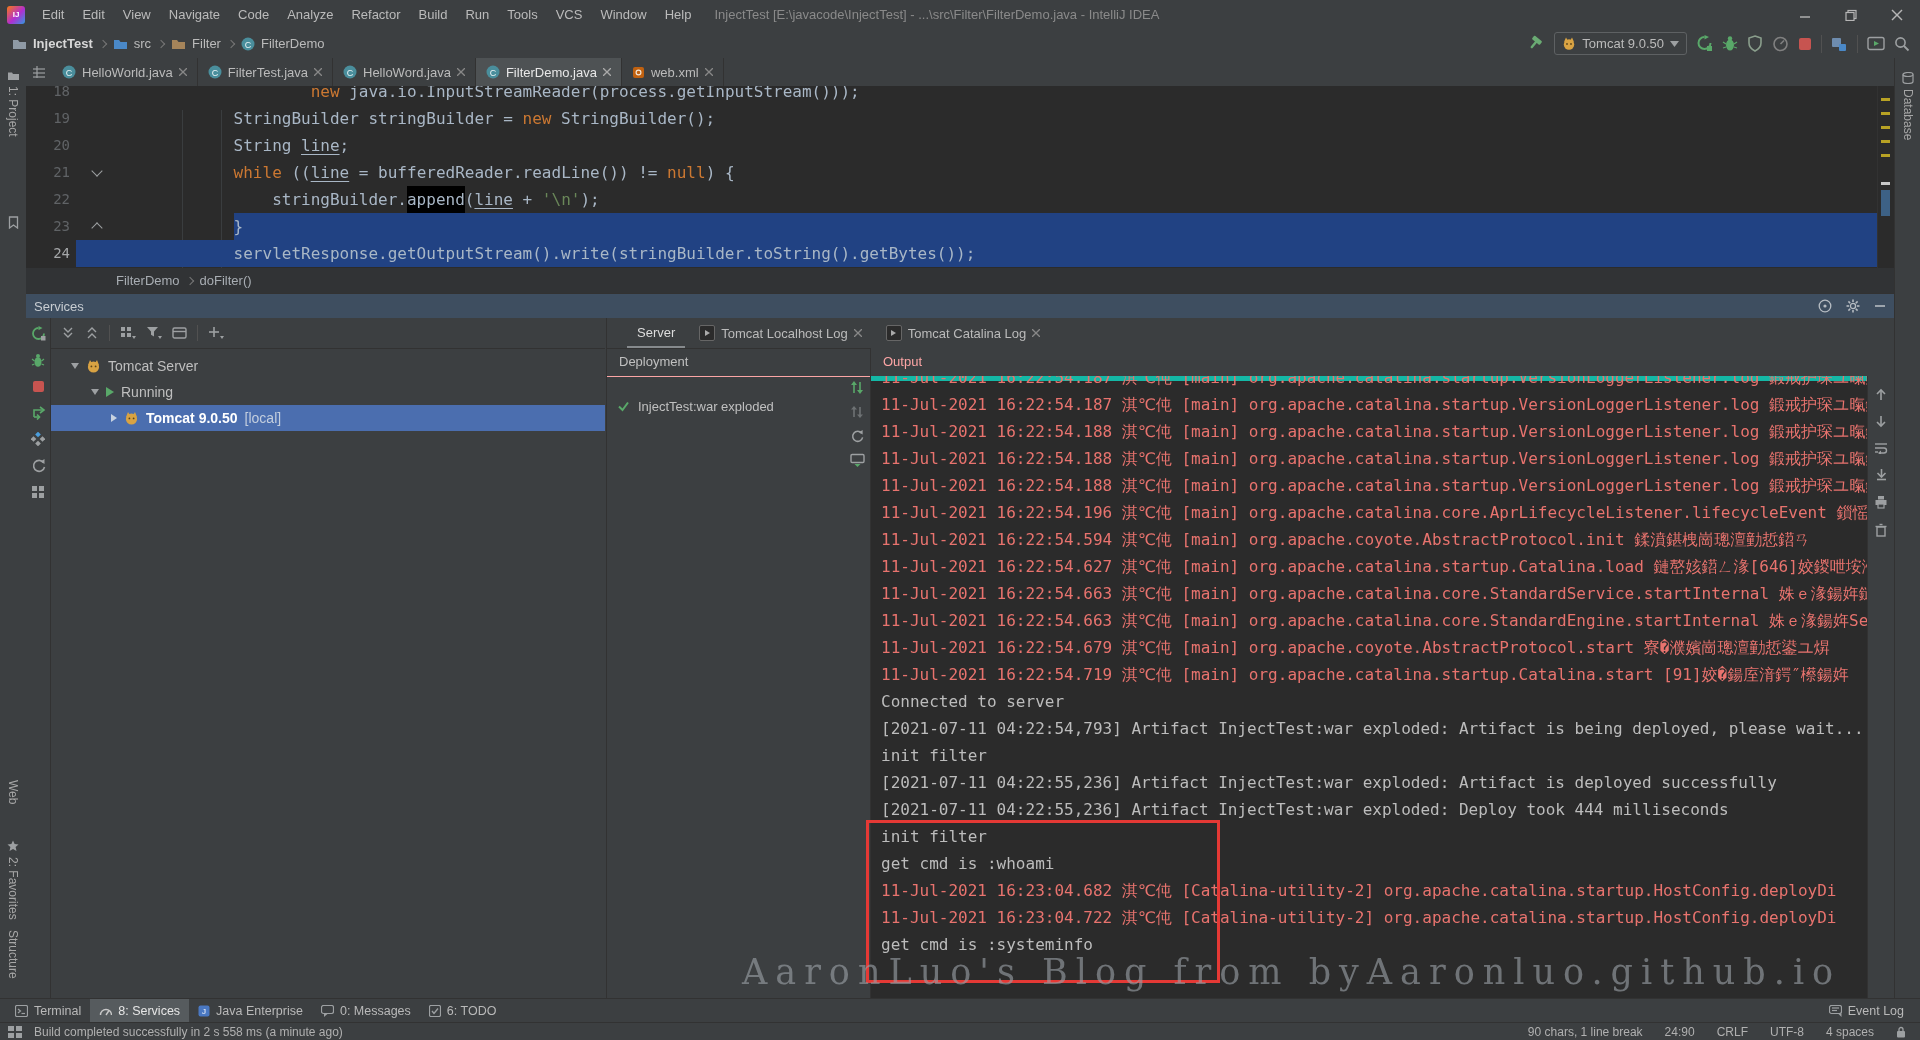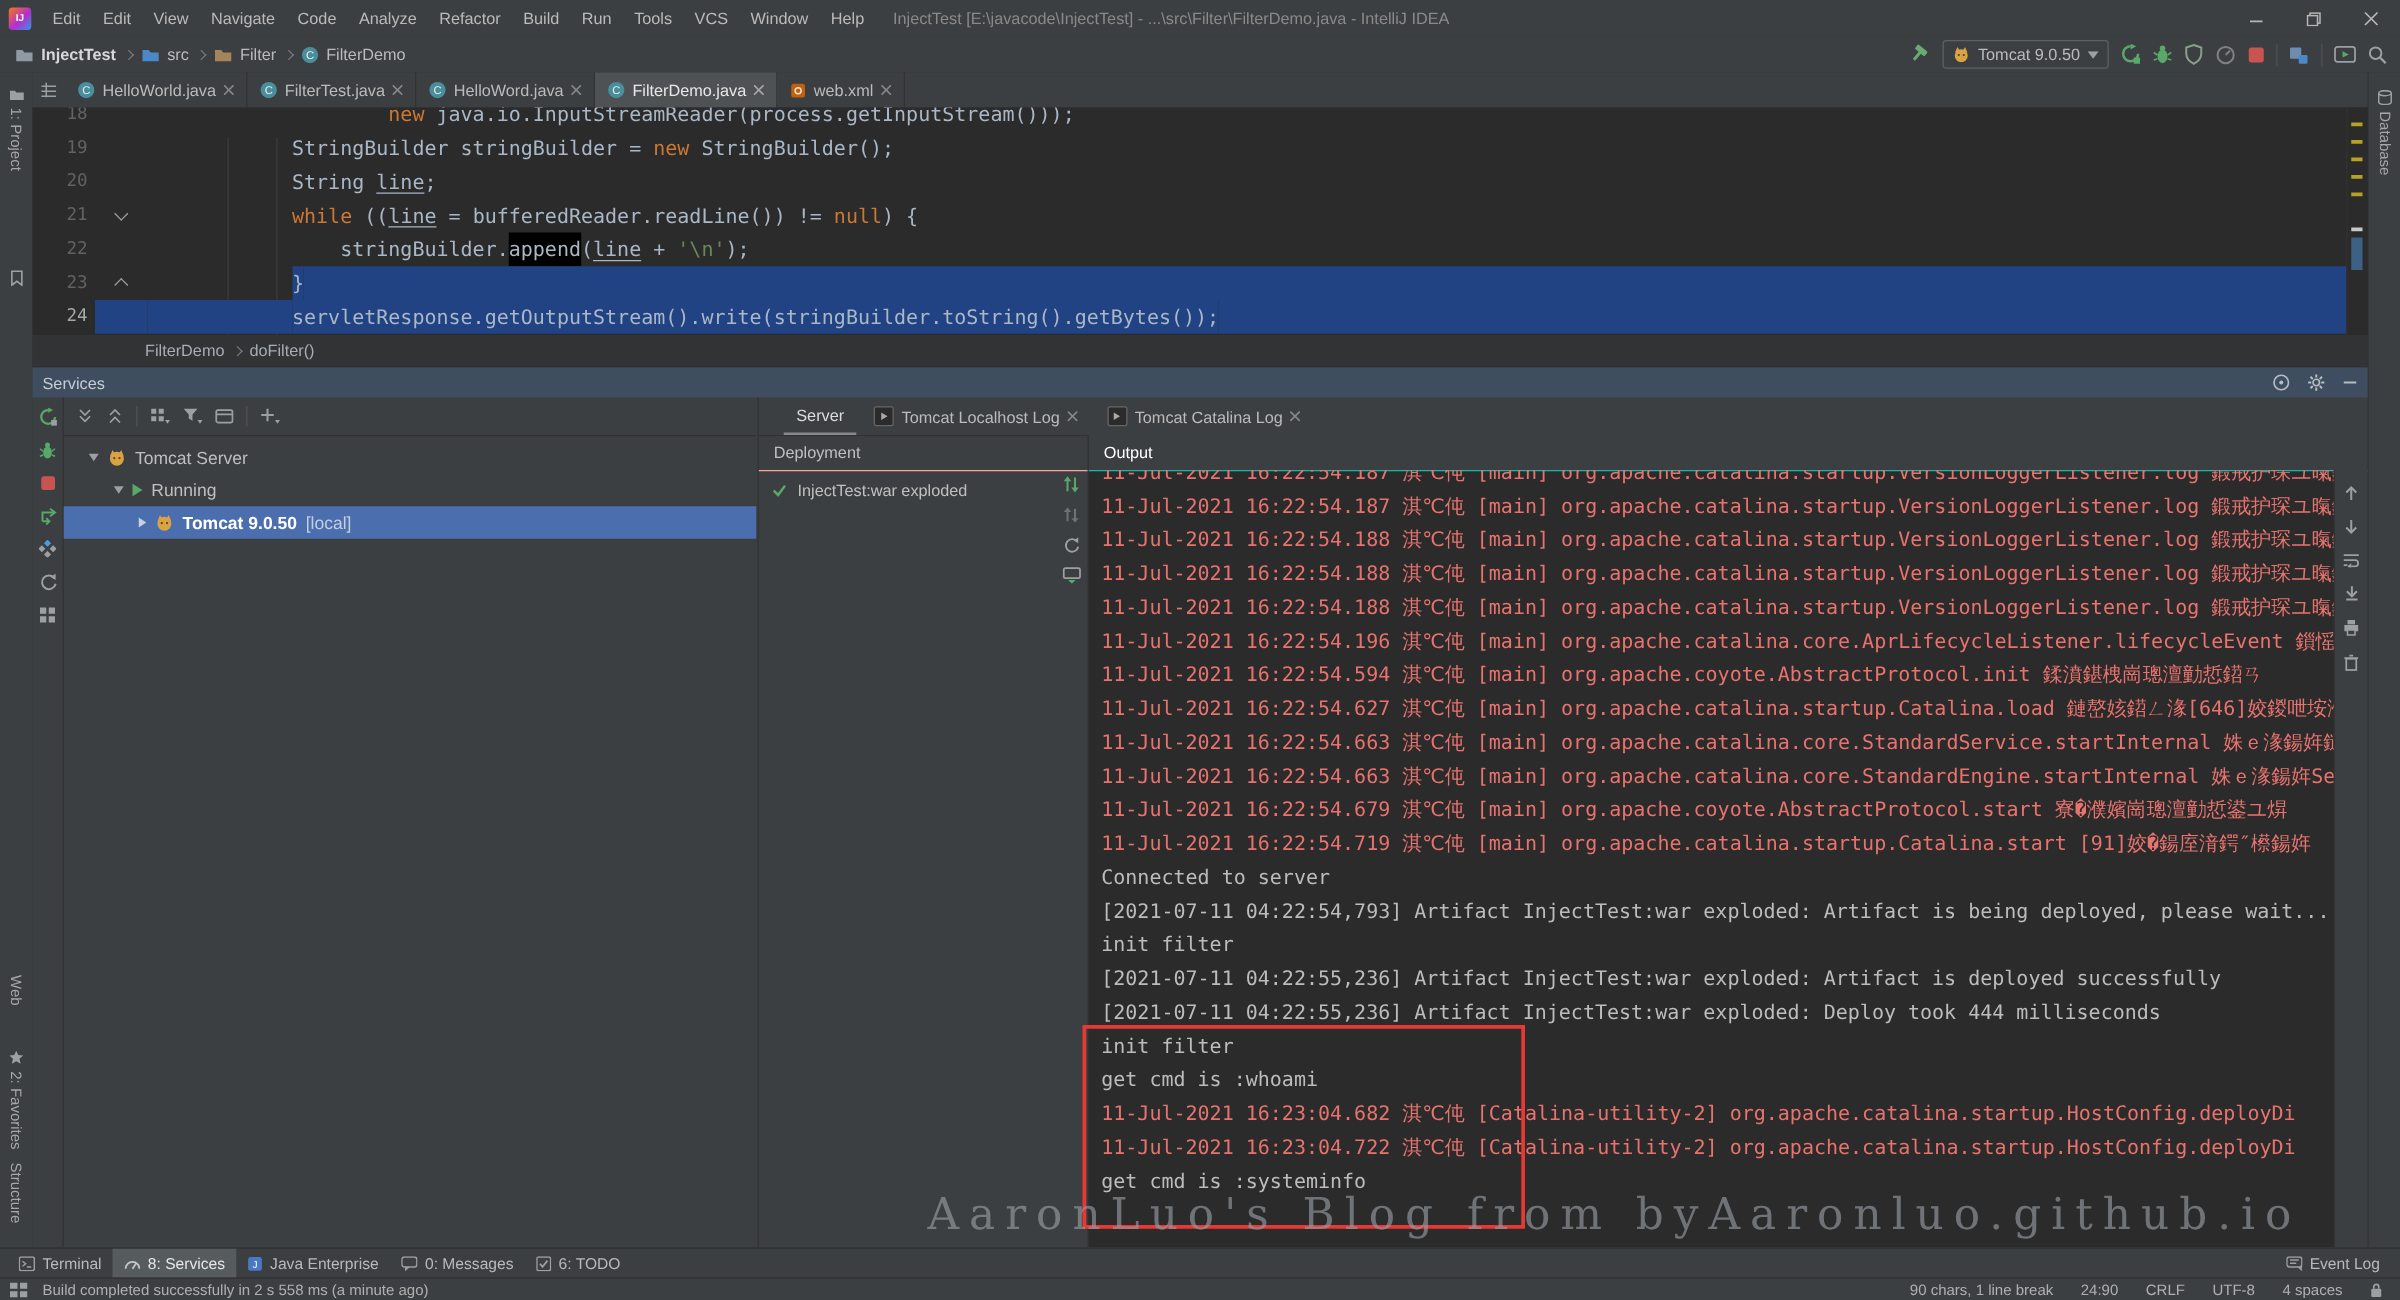--- a/index.html
+++ b/index.html
@@ -76,24 +76,24 @@
   .tri-r{width:0;height:0;border-top:4px solid transparent;border-bottom:4px solid transparent;border-left:6px solid #9da0a2}
   .play{width:0;height:0;border-top:5px solid transparent;border-bottom:5px solid transparent;border-left:8px solid #59a869}
   #svc-right{position:absolute;left:580px;top:24px;right:0;bottom:0;border-left:1px solid #323232}
   #svc-tabs{height:30px;display:flex;align-items:center;border-bottom:1px solid #323232;padding-left:20px;gap:4px}
   .stab{display:flex;align-items:center;gap:6px;padding:0 10px;height:30px;box-sizing:border-box;color:#bbbbbb}
   .stab.active{border-bottom:2px solid #868a8d;color:#dddddd}
   .cticon{width:14px;height:14px;background:#2b2b2b;border:1px solid #666;border-radius:2px;display:flex;align-items:center;justify-content:center}
   .cticon .p{width:0;height:0;border-top:3px solid transparent;border-bottom:3px solid transparent;border-left:5px solid #aaa}
   #dep-col{position:absolute;left:0;top:30px;width:263px;bottom:0;border-right:1px solid #323232}
   #dep-col .colhdr{height:28px;line-height:28px;padding-left:12px;border-bottom:1px solid #fca5a5;color:#c0c0c0}
-  .dep-row{height:26px;display:flex;align-items:center;gap:8px;padding-left:10px;margin-top:2px;color:#c0c0c0}
+  .dep-row{height:26px;display:flex;align-items:center;gap:8px;padding-left:10px;margin-top:16px;color:#c0c0c0}
   #dep-strip{position:absolute;right:0;top:32px;width:26px;display:flex;flex-direction:column;align-items:center;gap:10px}
   #out-col{position:absolute;left:264px;top:30px;right:0;bottom:0;background:#2b2b2b}
-  #out-col .colhdr{height:28px;line-height:28px;padding-left:12px;border-bottom:1px solid #14b8a6;background:#3c3f41;color:#ffffff}
+  #out-col .colhdr{height:28px;line-height:28px;padding-left:12px;border-bottom:5px solid #14b8a6;background:#3c3f41;color:#fca5a5}
   #console{position:absolute;left:0;top:28px;right:26px;bottom:0;overflow:hidden}
   #console-lines{position:absolute;left:10px;top:-12px;right:0}
   .con-line{white-space:pre;height:27px;line-height:27px;font-family:"DejaVu Sans Mono","DejaVu Sans",monospace;font-size:16px;overflow:hidden}
   .con-line.std{color:#bcbcbc}
   .con-line.err{color:#e8736e}
   #con-strip{position:absolute;right:0;top:28px;width:26px;bottom:0;background:#3c3f41;border-left:1px solid #323232;display:flex;flex-direction:column;align-items:center;padding-top:12px;gap:14px}
 
   
   #redbox{left:866px;top:820px;width:348px;height:157px;border:3px solid #e53935;z-index:40;pointer-events:none}
   #watermark{left:742px;top:952px;z-index:50;font-family:"DejaVu Serif",serif;font-size:35px;letter-spacing:8px;

